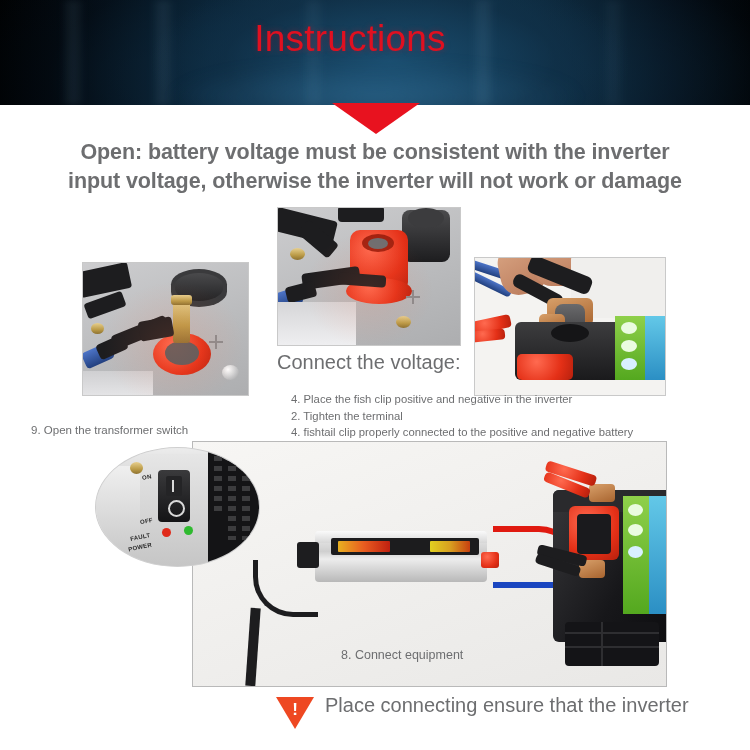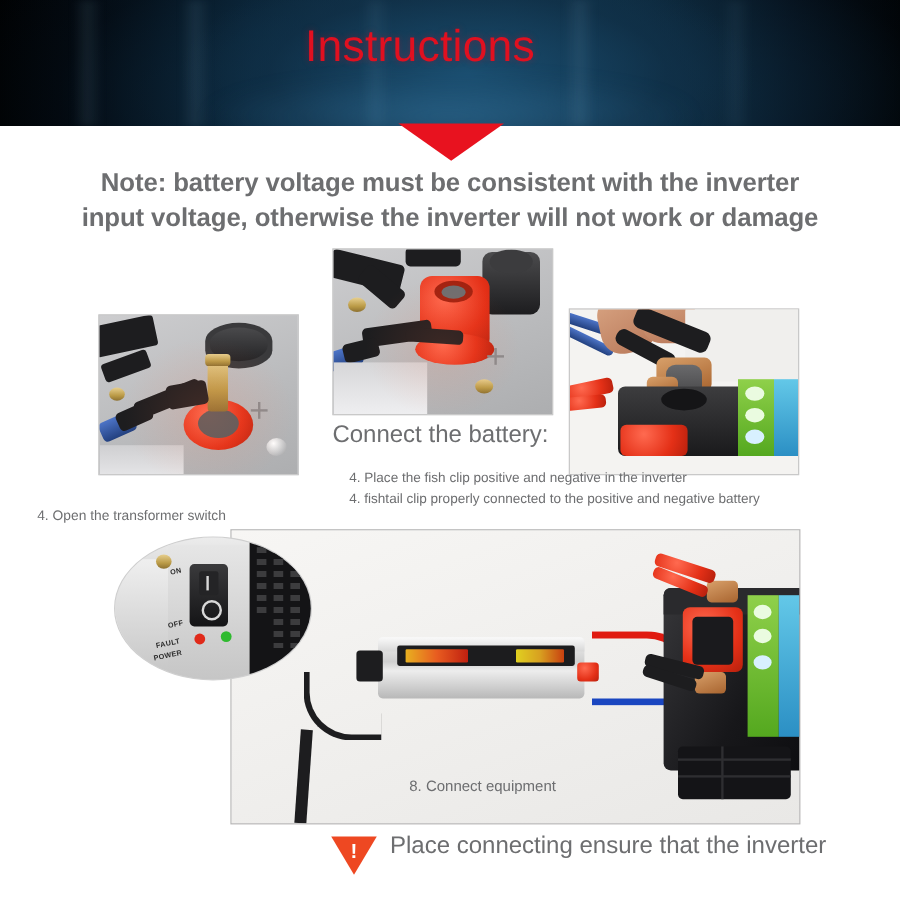--- a/index.html
+++ b/index.html
@@ -133,21 +133,21 @@
     <div class="streak" style="left:60px;"></div>
     <div class="streak" style="left:150px;"></div>
     <div class="streak" style="left:300px;opacity:.7;"></div>
     <div class="streak" style="left:470px;"></div>
     <div class="streak" style="left:600px;opacity:.6;"></div>
     <div class="title shift">Instructions</div>
   </div>
   <div class="tri-down"></div>
 
   <div class="note">
-    <span>Note:  battery voltage must be consistent with the inverter</span>
+    <span>Open:  battery voltage must be consistent with the inverter</span>
     <span class="l2">input voltage, otherwise the inverter will not work or damage</span>
   </div>
 
   <div class="photo" id="photo1">
     <div class="p-panel" style="left:-10px;top:-10px;width:200px;height:160px;"></div>
     <div class="p-dark" style="left:-5px;top:4px;width:52px;height:26px;transform:rotate(-12deg);border-radius:3px;"></div>
     <div class="p-dark" style="left:2px;top:34px;width:40px;height:16px;transform:rotate(-20deg);border-radius:3px;"></div>
     <div class="p-dark" style="left:88px;top:6px;width:56px;height:38px;border-radius:50%/40%;background:#3a3a3c;"></div>
     <div class="p-dark" style="left:92px;top:10px;width:48px;height:28px;border-radius:50%/45%;background:linear-gradient(180deg,#4a4a4c,#242426);"></div>
     <div class="p-red" style="left:70px;top:70px;width:58px;height:42px;border-radius:50%;"></div>
@@ -206,27 +206,28 @@
     <div class="p-red" style="left:42px;top:96px;width:56px;height:26px;border-radius:5px;"></div>
     <div class="p-green" style="left:140px;top:58px;width:30px;height:64px;"></div>
     <div class="p-cyan" style="left:170px;top:58px;width:20px;height:64px;"></div>
     <div style="position:absolute;left:146px;top:64px;width:16px;height:12px;border-radius:50%;background:#eafbe0;"></div>
     <div style="position:absolute;left:146px;top:82px;width:16px;height:12px;border-radius:50%;background:#eafbe0;"></div>
     <div style="position:absolute;left:146px;top:100px;width:16px;height:12px;border-radius:50%;background:#d8f0ff;"></div>
     <div class="p-red" style="left:-4px;top:60px;width:40px;height:13px;transform:rotate(-12deg);border-radius:4px;"></div>
     <div class="p-red" style="left:-4px;top:72px;width:34px;height:11px;transform:rotate(-6deg);border-radius:4px;"></div>
   </div>
 
-  <div class="connect-title">Connect the battery:</div>
+  <div class="connect-title">Connect the voltage:</div>
   <div class="steps">
     <div>4. Place the fish clip positive and negative in the inverter</div>
+    <div>2. Tighten the terminal</div>
     <div>4. fishtail clip properly connected to the positive and negative battery</div>
   </div>
 
-  <div class="step5">4. Open the transformer switch</div>
+  <div class="step5">9. Open the transformer switch</div>
 
   <div class="photo" id="photoMain">
     <div class="p-white" style="left:0;top:0;width:473px;height:244px;background:linear-gradient(160deg,#f7f6f4,#e9e8e6);"></div>
 
     <div class="p-silver" style="left:122px;top:89px;width:172px;height:51px;border-radius:4px;"></div>
     <div style="position:absolute;left:122px;top:89px;width:172px;height:12px;background:linear-gradient(180deg,#fafafa,#d7d7d7);border-radius:4px 4px 0 0;"></div>
     <div class="p-dark" style="left:138px;top:96px;width:148px;height:17px;border-radius:2px;background:#1c1c1e;"></div>
     <div style="position:absolute;left:145px;top:99px;width:52px;height:11px;background:linear-gradient(90deg,#e8b020,#e85c20,#c02010);border-radius:1px;"></div>
     <div style="position:absolute;left:237px;top:99px;width:40px;height:11px;background:linear-gradient(90deg,#e0d020,#d8a020,#c84010);border-radius:1px;"></div>
     <div class="p-dark" style="left:104px;top:100px;width:22px;height:26px;border-radius:3px;"></div>

